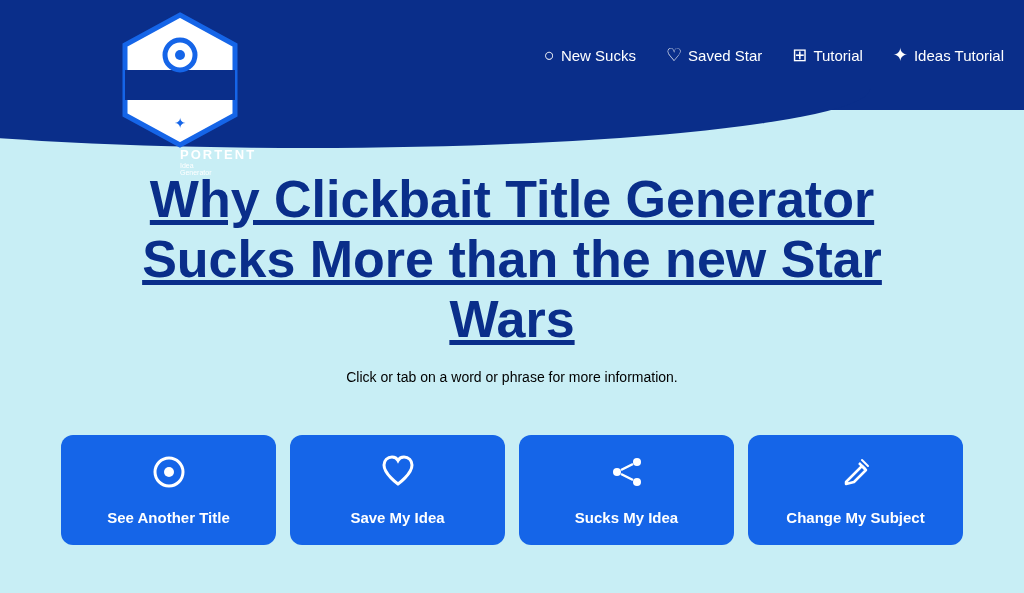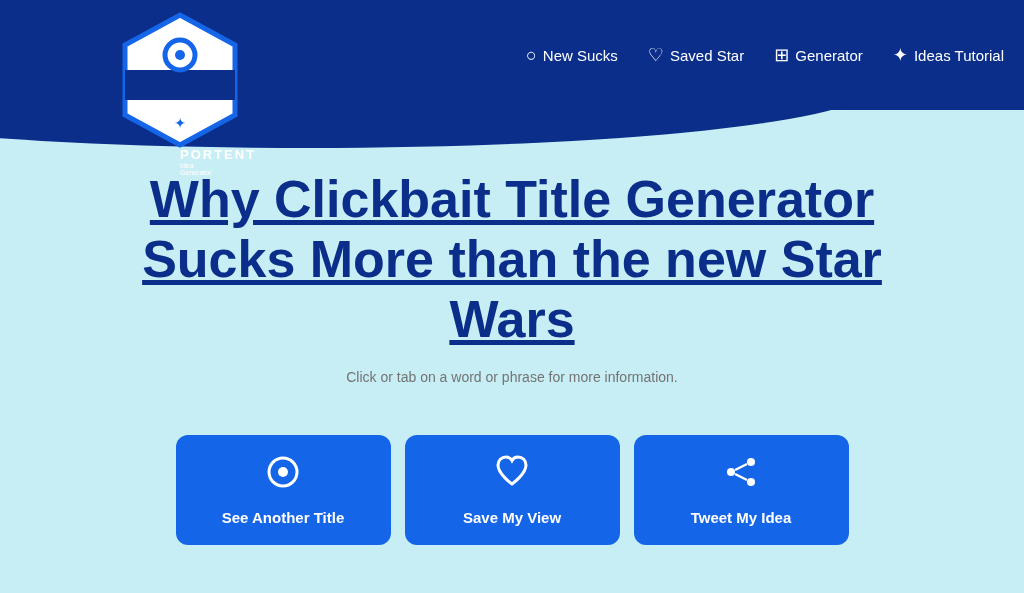--- a/index.html
+++ b/index.html
@@ -102,21 +102,21 @@
       font-weight: 900;
       color: #0a2e8a;
       text-decoration: underline;
       line-height: 1.15;
       padding: 0 92px;
       margin-bottom: 20px;
     }
 
     .subtitle {
       font-size: 14px;
-      color: #737373;
+      color: #000000;
       margin-bottom: 50px;
     }
 
     
     .buttons-row {
       display: flex;
       justify-content: center;
       gap: 14px;
       padding: 0 60px;
       margin-top: 30px;
@@ -181,21 +181,21 @@
     <a class="nav-item">
       <span class="nav-icon">○</span>
       <span>New Sucks</span>
     </a>
     <a class="nav-item">
       <span class="nav-icon">♡</span>
       <span>Saved Star</span>
     </a>
     <a class="nav-item">
       <span class="nav-icon">⊞</span>
-      <span>Generator</span>
+      <span>Tutorial</span>
     </a>
     <a class="nav-item">
       <span class="nav-icon">✦</span>
       <span>Ideas Tutorial</span>
     </a>
   </nav>
 </div>
 
 <div class="main-content">
   <h1 class="generated-title">Why Clickbait Title Generator Sucks More than the new Star Wars</h1>
@@ -211,30 +211,40 @@
       </span>
       <span class="btn-label">See Another Title</span>
     </button>
 
     <button class="action-btn">
       <span class="btn-icon">
         <svg width="36" height="36" viewBox="0 0 36 36" fill="none" xmlns="http://www.w3.org/2000/svg">
           <path d="M18 30 C18 30 4 20 4 11 C4 6.5 7.5 3 12 3 C14.5 3 17 4.5 18 6.5 C19 4.5 21.5 3 24 3 C28.5 3 32 6.5 32 11 C32 20 18 30 18 30Z" stroke="white" stroke-width="3" fill="none"></path>
         </svg>
       </span>
-      <span class="btn-label">Save My View</span>
+      <span class="btn-label">Save My Idea</span>
     </button>
 
     <button class="action-btn">
       <span class="btn-icon">
         <svg width="36" height="36" viewBox="0 0 36 36" fill="none" xmlns="http://www.w3.org/2000/svg">
           <circle cx="28" cy="8" r="4" fill="white"></circle>
           <circle cx="28" cy="28" r="4" fill="white"></circle>
           <circle cx="8" cy="18" r="4" fill="white"></circle>
           <line x1="12" y1="16" x2="24" y2="10" stroke="white" stroke-width="2.5"></line>
           <line x1="12" y1="20" x2="24" y2="26" stroke="white" stroke-width="2.5"></line>
         </svg>
       </span>
-      <span class="btn-label">Tweet My Idea</span>
-    </button>
-
+      <span class="btn-label">Sucks My Idea</span>
+    </button>
+
+    <button class="action-btn">
+      <span class="btn-icon">
+        <svg width="36" height="36" viewBox="0 0 36 36" fill="none" xmlns="http://www.w3.org/2000/svg">
+          <path d="M8 28 L12 24 L24 12 L28 16 L16 28 L8 30 L8 28Z" stroke="white" stroke-width="2.5" fill="none" stroke-linejoin="round"></path>
+          <path d="M21 9 L27 15" stroke="white" stroke-width="2.5"></path>
+          <path d="M24 6 L30 12" stroke="white" stroke-width="2" stroke-linecap="round"></path>
+        </svg>
+      </span>
+      <span class="btn-label">Change My Subject</span>
+    </button>
   </div>
 </div>
 
 </body></html>

